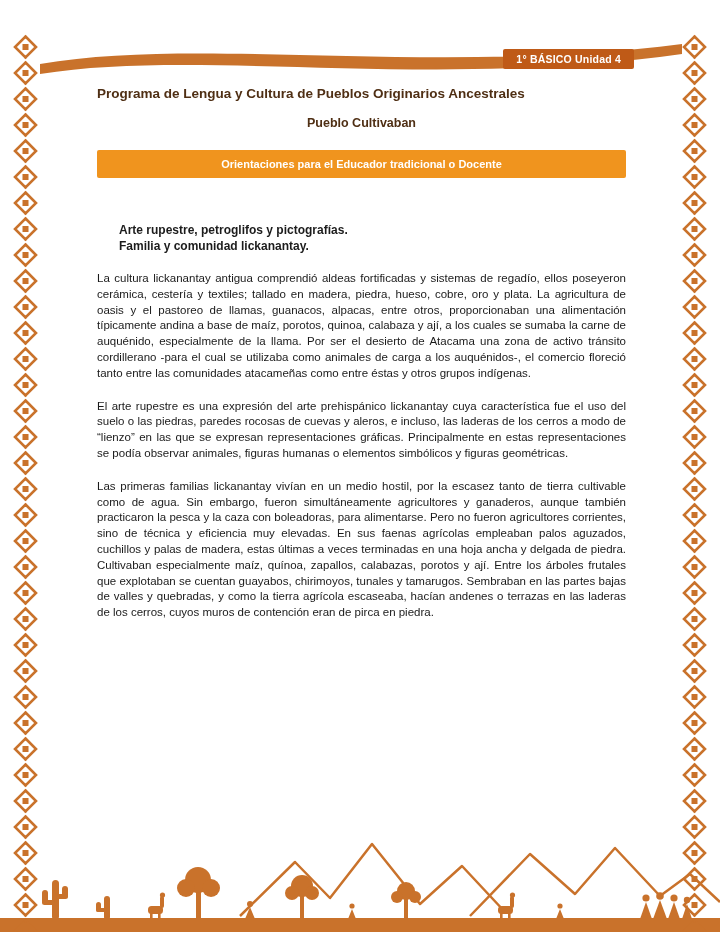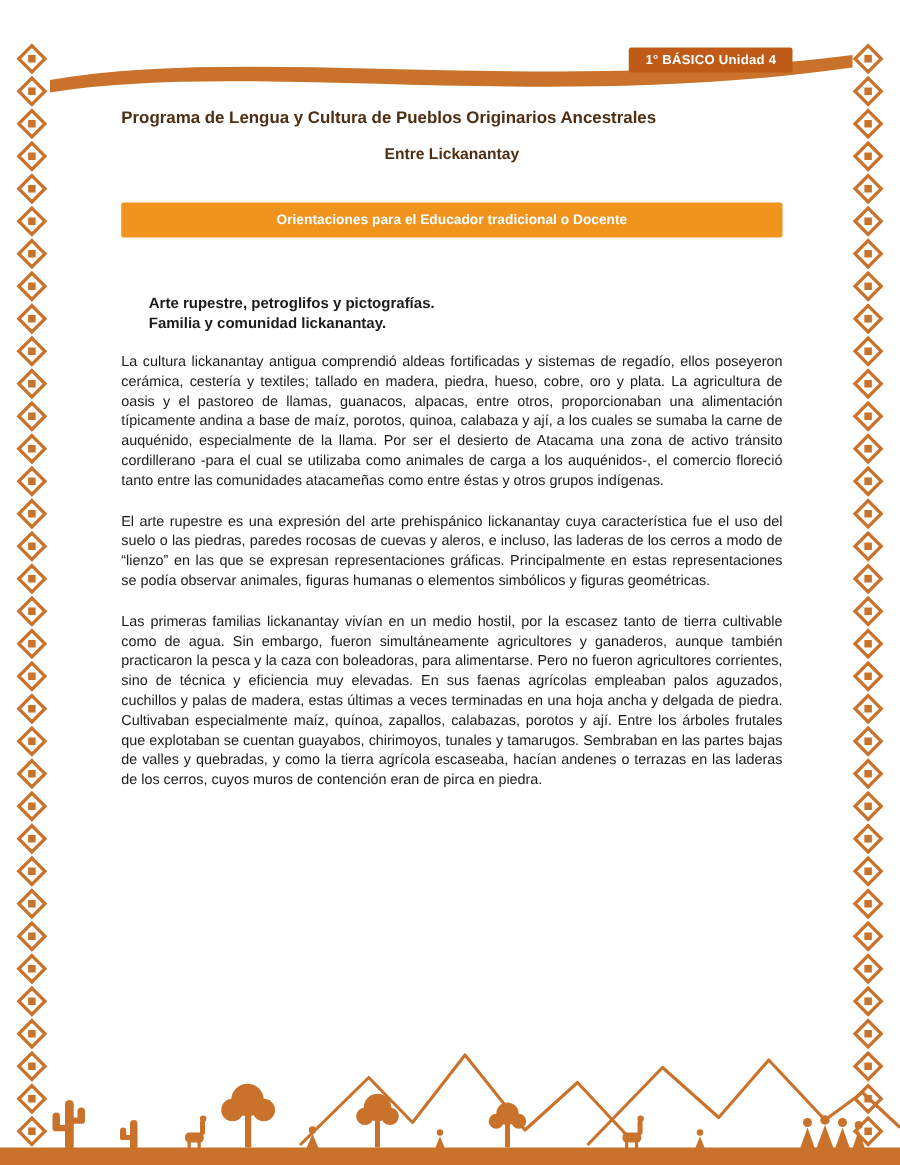--- a/index.html
+++ b/index.html
@@ -13,29 +13,29 @@
   .border-right{right:12px;}
   .motif{flex:0 0 auto;display:block;}
 
   .accent-fill{fill:var(--accent);}
   .accent-stroke{stroke:var(--accent);}
 
   
   .top-swoosh{position:absolute;top:28px;left:0;width:720px;height:60px;z-index:1;}
 
   
-  .badge{position:absolute;top:38px;right:86px;height:20px;line-height:20px;padding:0 13px;
+  .badge{position:absolute;top:49px;right:86px;height:20px;line-height:20px;padding:0 13px;
     background:var(--badge);color:#ffffff;font-size:10.5px;font-weight:bold;border-radius:2px;z-index:4;
     letter-spacing:.2px;}
 
   
   .content{position:absolute;top:86px;left:97px;width:529px;z-index:2;}
   .title{font-size:13.5px;font-weight:bold;color:var(--title);}
   .subtitle{margin-top:15px;font-size:12.5px;font-weight:bold;text-align:center;color:var(--title);}
-  .banner{margin-top:32px;background:var(--banner);color:#ffffff;font-weight:bold;font-size:11px;
+  .banner{margin-top:20px;background:var(--banner);color:#ffffff;font-weight:bold;font-size:11px;
     text-align:center;padding:8px 10px;border-radius:2px;}
   .headers{margin-top:44px;padding-left:22px;font-weight:bold;font-size:12px;line-height:16px;color:#1c1c1c;}
   .content p{margin:17px 0 0 0;font-size:11.5px;line-height:15.8px;text-align:justify;color:var(--text);}
 
   
   .bottom-art{position:absolute;left:0;bottom:0;width:720px;height:118px;z-index:1;}
 </style>
 </head>
 <body>
 
@@ -535,21 +535,21 @@
 </div>
 
   <svg class="top-swoosh" viewBox="0 0 720 60" aria-hidden="true">
     <path class="accent-fill" d="M40,36 C200,8 430,48 682,16 L682,26 C430,62 200,20 40,46 Z"></path>
   </svg>
 
   <div class="badge">1° BÁSICO Unidad 4</div>
 
   <div class="content">
     <div class="title">Programa de Lengua y Cultura de Pueblos Originarios Ancestrales</div>
-    <div class="subtitle">Entre Lickanantay</div>
+    <div class="subtitle">Pueblo Cultivaban</div>
     <div class="banner">
       <span>Orientaciones para el Educador tradicional o Docente</span>
     </div>
     <div class="headers">
       <div>Arte rupestre, petroglifos y pictografías.</div>
       <div>Familia y comunidad lickanantay.</div>
     </div>
     <p>La cultura lickanantay antigua comprendió aldeas fortificadas y sistemas de regadío, ellos poseyeron cerámica, cestería y textiles; tallado en madera, piedra, hueso, cobre, oro y plata. La agricultura de oasis y el pastoreo de llamas, guanacos, alpacas, entre otros, proporcionaban una alimentación típicamente andina a base de maíz, porotos, quinoa, calabaza y ají, a los cuales se sumaba la carne de auquénido, especialmente de la llama. Por ser el desierto de Atacama una zona de activo tránsito cordillerano -para el cual se utilizaba como animales de carga a los auquénidos-, el comercio floreció tanto entre las comunidades atacameñas como entre éstas y otros grupos indígenas.</p>
     <p>El arte rupestre es una expresión del arte prehispánico lickanantay cuya característica fue el uso del suelo o las piedras, paredes rocosas de cuevas y aleros, e incluso, las laderas de los cerros a modo de “lienzo” en las que se expresan representaciones gráficas. Principalmente en estas representaciones se podía observar animales, figuras humanas o elementos simbólicos y figuras geométricas.</p>
     <p>Las primeras familias lickanantay vivían en un medio hostil, por la escasez tanto de tierra cultivable como de agua. Sin embargo, fueron simultáneamente agricultores y ganaderos, aunque también practicaron la pesca y la caza con boleadoras, para alimentarse. Pero no fueron agricultores corrientes, sino de técnica y eficiencia muy elevadas. En sus faenas agrícolas empleaban palos aguzados, cuchillos y palas de madera, estas últimas a veces terminadas en una hoja ancha y delgada de piedra. Cultivaban especialmente maíz, quínoa, zapallos, calabazas, porotos y ají. Entre los árboles frutales que explotaban se cuentan guayabos, chirimoyos, tunales y tamarugos. Sembraban en las partes bajas de valles y quebradas, y como la tierra agrícola escaseaba, hacían andenes o terrazas en las laderas de los cerros, cuyos muros de contención eran de pirca en piedra.</p>

